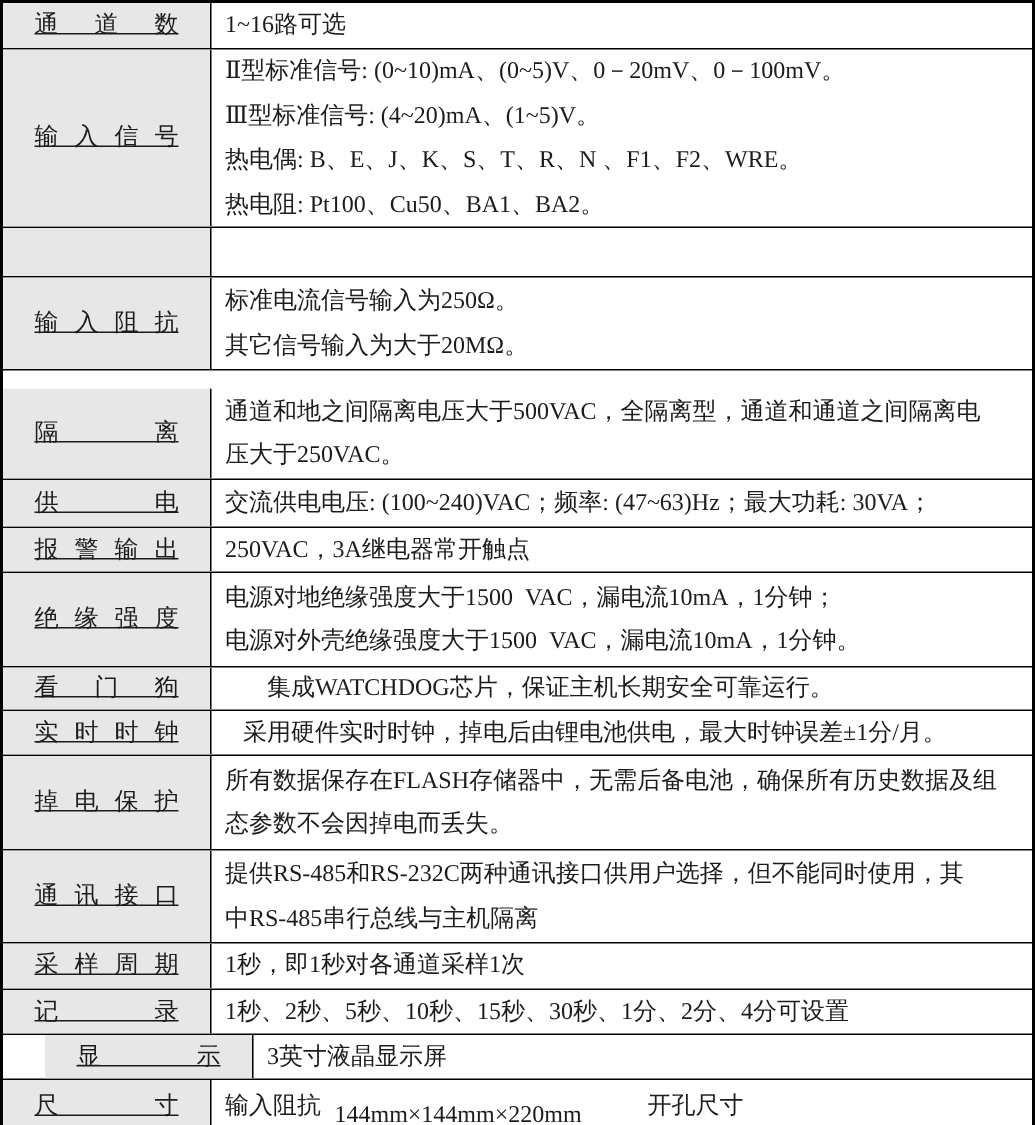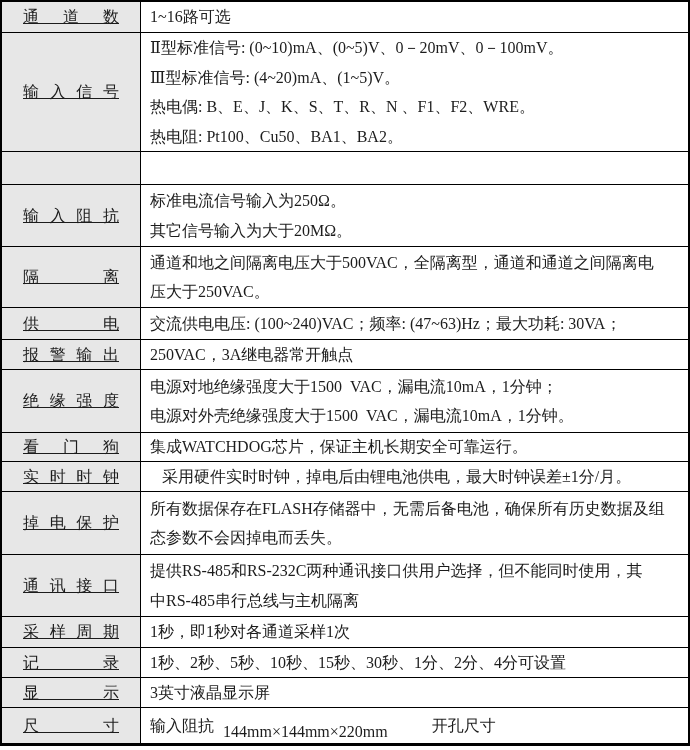--- a/index.html
+++ b/index.html
@@ -47,31 +47,31 @@
     font-size: 16px;
     line-height: 29.5px;
     white-space: pre-wrap;
     overflow: hidden;
   }
   
   .r1  { height: 31px; }
   .r2  { height: 119px; }
   .r3  { height: 33px; flex-direction: column; }
   .r4  { height: 62px; }
-  .r5  { height: 61px; }
+  .r5  { height: 61px; margin-top: 12px; }
   .r6  { height: 32px; }
   .r7  { height: 30px; }
   .r8  { height: 63px; }
-  .r9  { height: 29px; }
+  .r9  { height: 29px; gap: 28px; }
   .r10 { height: 30px; gap: 12px; }
   .r11 { height: 63px; }
   .r12 { height: 62px; }
   .r13 { height: 31px; }
   .r14 { height: 30px; }
-  .r15 { height: 30px; }
+  .r15 { height: 30px; padding-left: 28px; }
   .r16 { height: 35px; }
   
   .dims { white-space: nowrap; }
   .dims .dim-outer-value { margin-left: 9px; margin-top: 12px; }
   .dims .dim-hole-label  { margin-left: 44px; }
   .dims .dim-hole-value  { margin-left: 10px; }
   .dims sup {
     font-size: 11px;
     line-height: 0;
     vertical-align: super;

